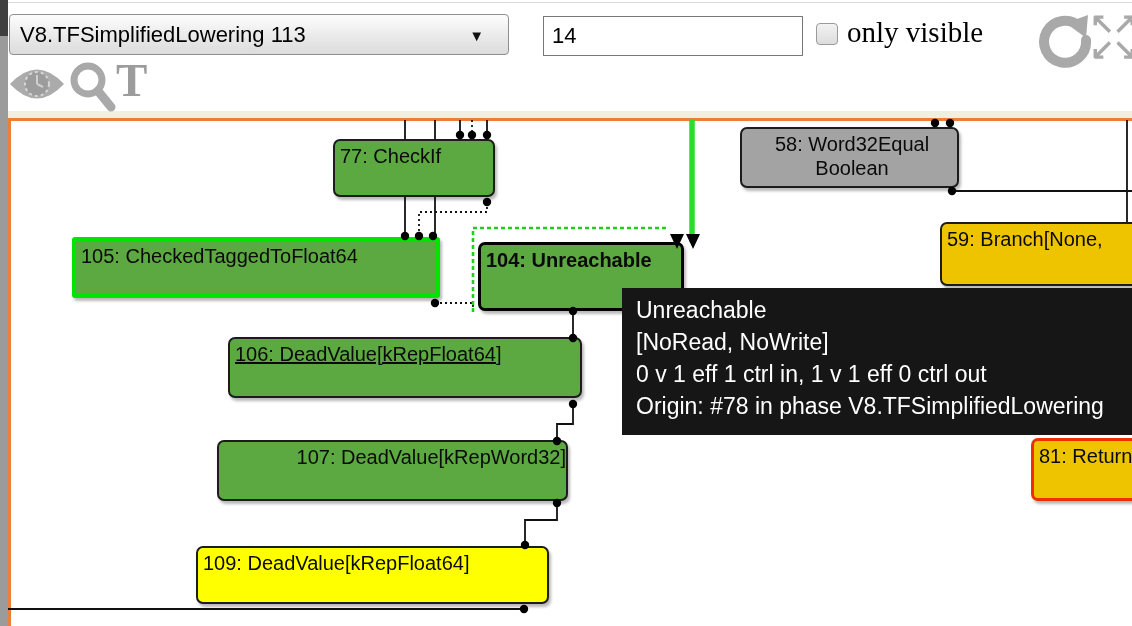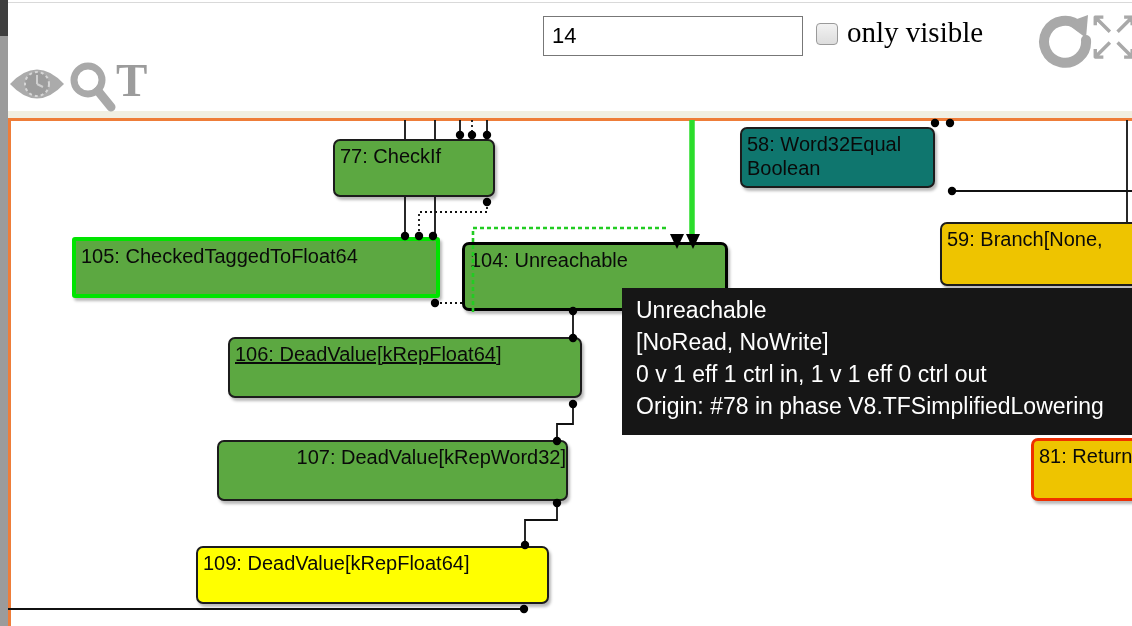--- a/index.html
+++ b/index.html
@@ -44,20 +44,24 @@
     background:#161616;color:#fff;z-index:4;font-family:Liberation Sans, sans-serif;
     font-size:23px;line-height:32px;padding:6px 0 16px 14px;white-space:nowrap;overflow:hidden;}
 </style>
 </head>
 <body>
 
 <div id="root">
 
   <div id="toolbar">
     <div id="topline"></div>
+    <div id="phase-select">
+      <span>V8.TFSimplifiedLowering 113</span>
+      <span class="arrow">▼</span>
+    </div>
     <input id="node-input" value="14" style="">
     <div id="only-visible-box"></div>
     <div id="only-visible-label">only visible</div>
 
     <div id="refresh-icon" class="gicon">
       <svg width="58" height="60" viewBox="0 0 58 60">
         <path d="M44 16 A 21 21 0 1 0 50 29" fill="none" stroke="#a9a9a9" stroke-width="10" stroke-linecap="round"></path>
         <path d="M30 12 L52 4 L50 27 Z" fill="#a9a9a9"></path>
       </svg>
     </div>
@@ -103,28 +107,28 @@
       <path d="M573,404 V424 H557 V441" fill="none" stroke="#111111" stroke-width="1.8"></path>
       <path d="M557,503 V520 H525 V545" fill="none" stroke="#111111" stroke-width="1.8"></path>
       <path d="M2,609 H524" fill="none" stroke="#111111" stroke-width="1.8"></path>
       <path d="M435,303 H473 V310" fill="none" stroke="#111111" stroke-width="1.8" stroke-dasharray="2 3"></path>
       <path d="M692,120 V242" fill="none" stroke="#2bdd2b" stroke-width="5.5"></path>
     </svg>
   <div id="nodes">
       <div class="gnode" style="left: 333px; top: 139px; width: 162px; height: 58px; background: rgb(92, 168, 65); border: 2px solid rgb(28, 28, 28);">
         <div>77: CheckIf</div>
       </div>
-      <div class="gnode" style="left: 740px; top: 127px; width: 195px; height: 61px; background: #0f766e; border: 2px solid rgb(28, 28, 28);">
+      <div class="gnode" style="left: 740px; top: 127px; width: 219px; height: 61px; background: #a3a3a3; border: 2px solid rgb(28, 28, 28); text-align: center;">
         <div>58: Word32Equal</div>
         <div>Boolean</div>
       </div>
       <div class="gnode" style="left: 72px; top: 237px; width: 368px; height: 61px; background: rgb(92, 168, 65); border: 4px solid rgb(0, 228, 0); border-radius: 3px;">
         <div>105: CheckedTaggedToFloat64</div>
       </div>
-      <div class="gnode" style="left: 462px; top: 242px; width: 266px; height: 69px; background: rgb(92, 168, 65); border: 3px solid rgb(0, 0, 0);">
+      <div class="gnode" style="left: 478px; top: 242px; width: 206px; height: 69px; background: rgb(92, 168, 65); border: 3px solid rgb(0, 0, 0); font-weight: bold;">
         <div>104: Unreachable</div>
       </div>
       <div class="gnode" style="left: 940px; top: 222px; width: 252px; height: 64px; background: rgb(238, 196, 0); border: 2px solid rgb(28, 28, 28);">
         <div>59: Branch[None,</div>
       </div>
       <div class="gnode" style="left: 228px; top: 337px; width: 354px; height: 61px; background: rgb(92, 168, 65); border: 2px solid rgb(28, 28, 28); text-decoration: underline;">
         <div>106: DeadValue[kRepFloat64]</div>
       </div>
       <div class="gnode" style="left: 217px; top: 440px; width: 351px; height: 61px; background: rgb(92, 168, 65); border: 2px solid rgb(28, 28, 28); text-align: right;">
         <div>107: DeadValue[kRepWord32]</div>

